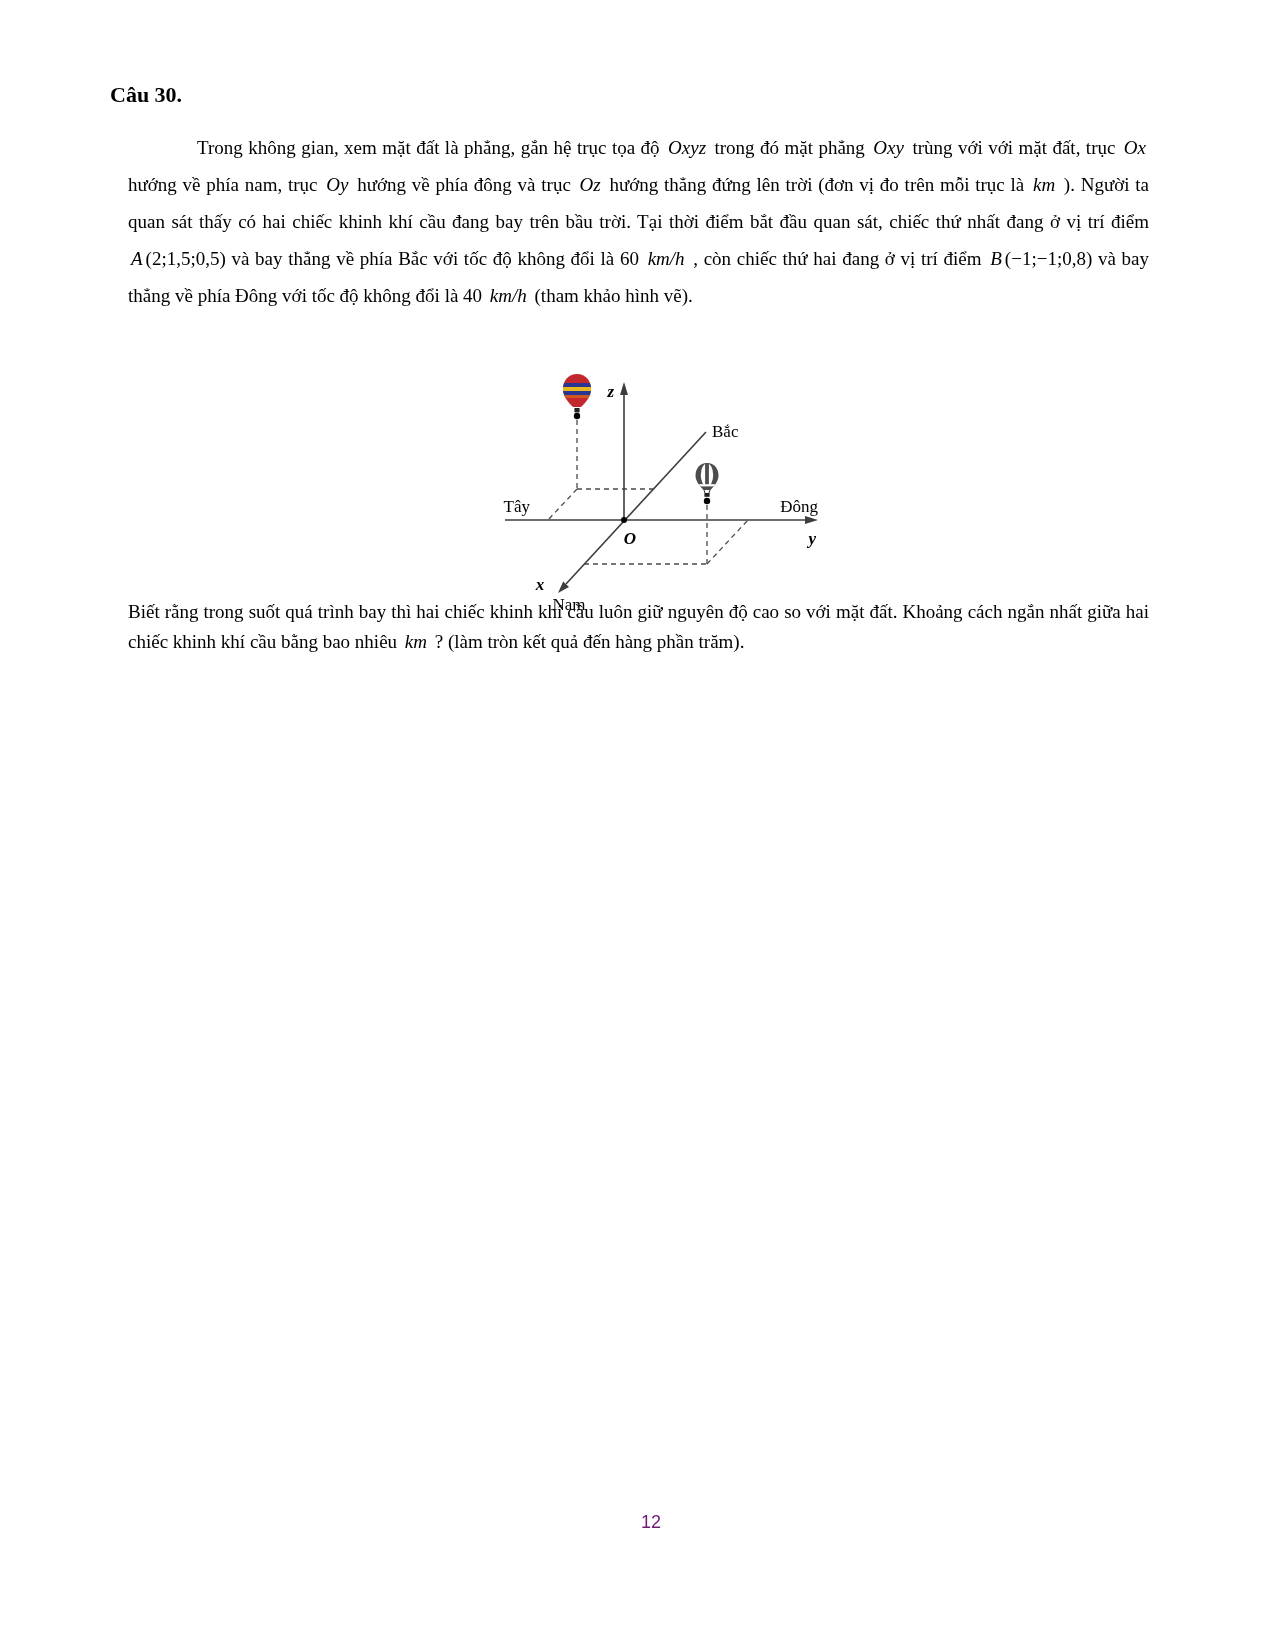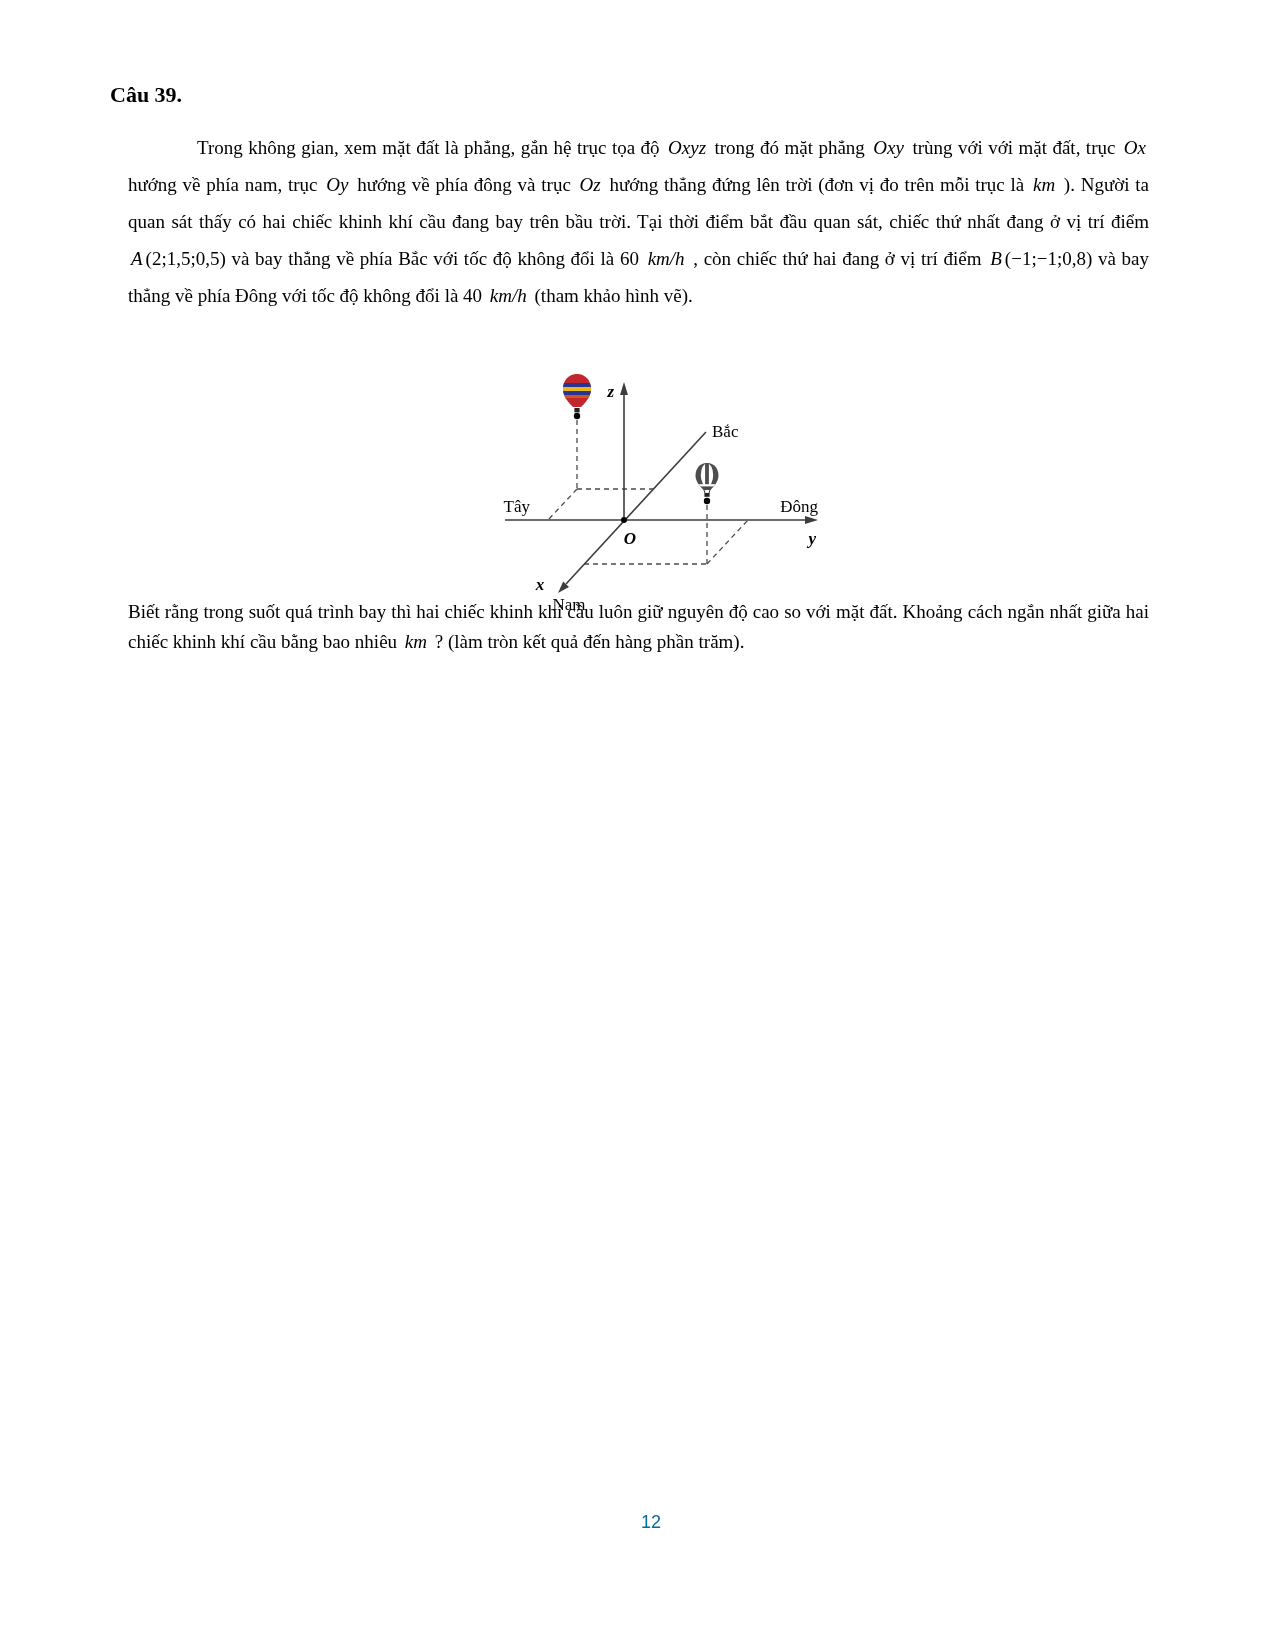--- a/index.html
+++ b/index.html
@@ -18,31 +18,31 @@
     font-size:19px;text-align:justify;
   }
   .para1{top:129px;line-height:37px;text-indent:69px;}
   .para2{top:572px;line-height:30px;margin-top:25px;}
   .para i{font-style:italic;margin:0 3px;}
   .figure{left:480px;top:352px;width:360px;height:260px;}
   .figure text{font-family:"Liberation Serif", serif;font-size:17px;fill:#000;}
   .figure text.axisletter{font-style:italic;font-weight:bold;font-size:17px;}
   .footer-page{
     left:641px;top:1512px;
-    font-family:"Liberation Sans", sans-serif;font-size:18px;color:#0369a1;
+    font-family:"Liberation Sans", sans-serif;font-size:18px;color:#701a75;
   }
   .solid{stroke:#3d3d3d;stroke-width:1.6;fill:none;}
   .dashed{stroke:#4a4a4a;stroke-width:1.3;fill:none;stroke-dasharray:5 4;}
   .arrow{fill:#3d3d3d;stroke:none;}
   .dot{fill:#000;stroke:none;}
 </style>
 </head>
 <body>
 
-<div class="abs heading">Câu 39.</div>
+<div class="abs heading">Câu 30.</div>
 
 <div class="abs para para1"><span>Trong không gian, xem mặt đất là phẳng, gắn hệ trục tọa độ </span><i>Oxyz</i><span> trong đó mặt phẳng </span><i>Oxy</i><span> trùng với với mặt đất, trục </span><i>Ox</i><span> hướng về phía nam, trục </span><i>Oy</i><span> hướng về phía đông và trục </span><i>Oz</i><span> hướng thẳng đứng lên trời (đơn vị đo trên mỗi trục là </span><i>km</i><span> ). Người ta quan sát thấy có hai chiếc khinh khí cầu đang bay trên bầu trời. Tại thời điểm bắt đầu quan sát, chiếc thứ nhất đang ở vị trí điểm </span><i>A</i><span>(2;1,5;0,5)</span><span> và bay thẳng về phía Bắc với tốc độ không đổi là 60 </span><i>km/h</i><span> , còn chiếc thứ hai đang ở vị trí điểm </span><i>B</i><span>(−1;−1;0,8)</span><span> và bay thẳng về phía Đông với tốc độ không đổi là 40 </span><i>km/h</i><span> (tham khảo hình vẽ).</span></div>
 
 <svg class="abs figure" viewBox="0 0 360 260">
 
   <g>
     <line class="dashed" x1="97" y1="68" x2="97" y2="137"></line>
     <line class="dashed" x1="97" y1="137" x2="173" y2="137"></line>
     <line class="dashed" x1="97" y1="137" x2="68" y2="168"></line>
   </g>

